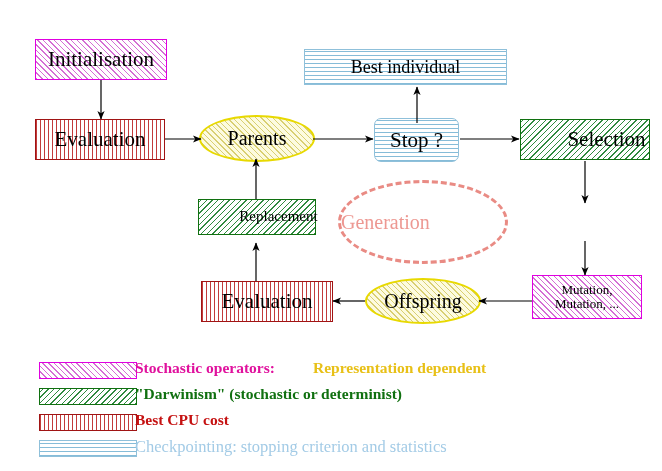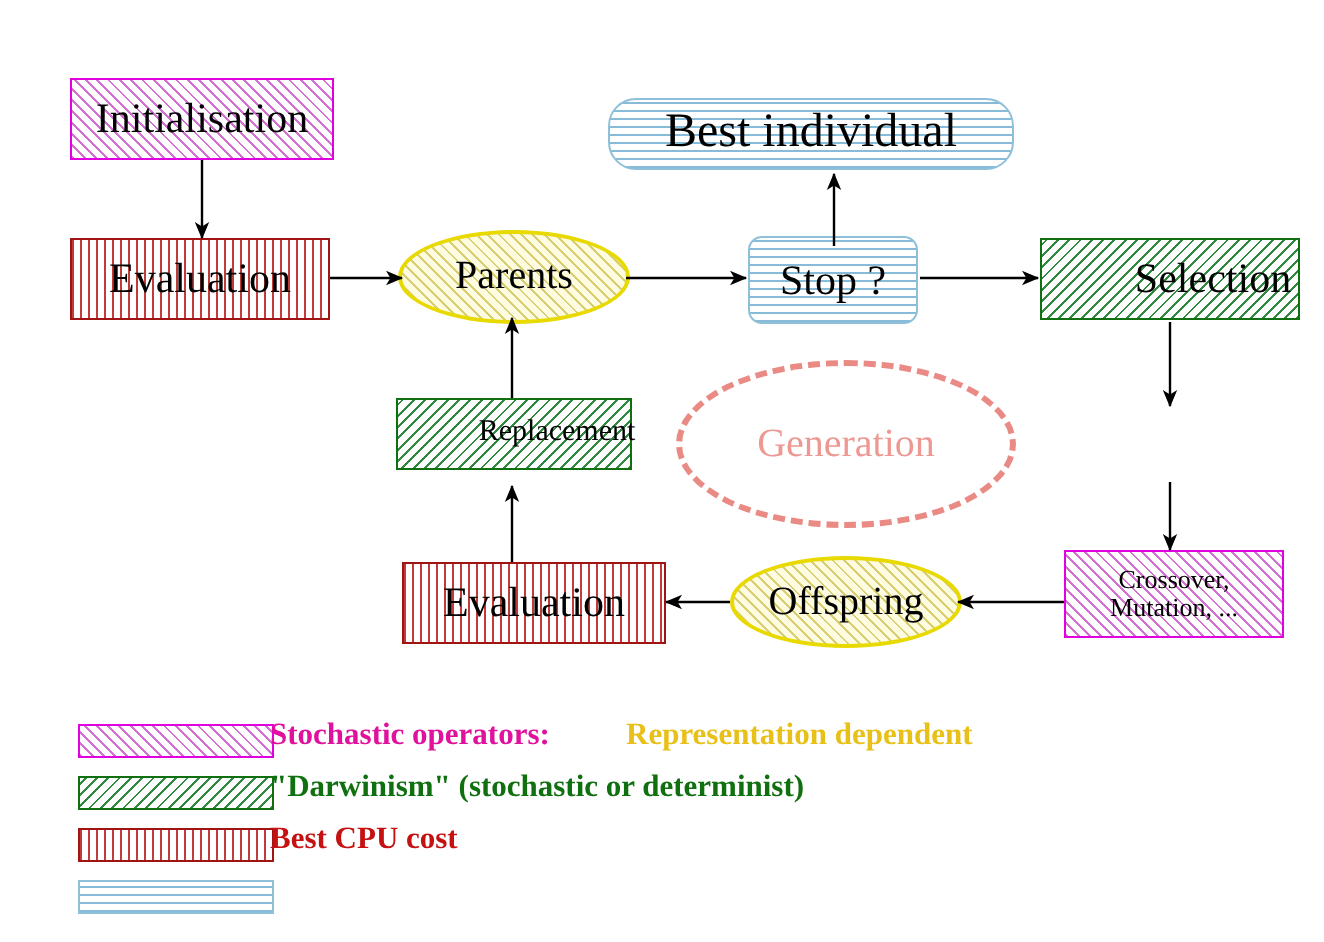--- a/index.html
+++ b/index.html
@@ -44,21 +44,21 @@
     background-image:repeating-linear-gradient(45deg,
        #d9cf72 0px,#d9cf72 1px,rgba(255,255,255,0) 1px,rgba(255,255,255,0) 4px);
     border:2px solid #e8d900;
     border-radius:50%;
   }
   .rounded{border-radius:7px;}
 
   .dashed-ellipse{
     position:absolute;box-sizing:border-box;
     border:3.5px dashed #e98b84;border-radius:50%;
-    display:flex;align-items:center;justify-content:center;
+    display:flex;align-items:center;
     color:#ed9892;background:transparent;
   }
 
   
   #legend{position:absolute;left:0;top:336px;width:662px;height:125px;}
   .leg-row{position:absolute;left:0;width:662px;height:24px;}
   .leg-swatch{position:absolute;left:26px;top:3px;width:98px;height:17px;box-sizing:border-box;}
   .leg-text{position:absolute;left:122px;top:0px;white-space:nowrap;font-size:15.5px;font-weight:bold;}
   .leg-text.thin{font-weight:normal;}
 
@@ -95,35 +95,35 @@
   </div>
 
   <div class="node hatch-red" style="left:22px;top:104px;width:130px;height:41px;font-size:21px;">
     <span>Evaluation</span>
   </div>
 
   <div class="node hatch-yellow-ell" style="left:186px;top:100px;width:116px;height:47px;font-size:20px;">
     <span>Parents</span>
   </div>
 
-  <div class="node hatch-blue" style="left:291px;top:34px;width:203px;height:36px;font-size:24px;border-radius:14px;">
+  <div class="node hatch-blue" style="left:291px;top:34px;width:203px;height:36px;font-size:18px;">
     <span>Best individual</span>
   </div>
 
   <div class="node hatch-blue rounded" style="left:361px;top:103px;width:85px;height:44px;font-size:21px;">
     <span>Stop ?</span>
   </div>
 
   <div class="node hatch-green" style="left:507px;top:104px;width:130px;height:41px;font-size:21px;">
     <span>Selection</span>
   </div>
 
 
   <div class="node hatch-magenta" style="left:519px;top:260px;width:110px;height:44px;font-size:13px;flex-direction:column;justify-content:center;">
-    <span>Crossover,</span>
+    <span>Mutation,</span>
     <span>Mutation, ...</span>
   </div>
 
   <div class="node hatch-yellow-ell" style="left:352px;top:263px;width:116px;height:46px;font-size:20px;">
     <span>Offspring</span>
   </div>
 
   <div class="node hatch-red" style="left:188px;top:266px;width:132px;height:41px;font-size:21px;">
     <span>Evaluation</span>
   </div>
@@ -149,17 +149,18 @@
       <div class="leg-text" style="color:#107010;">"Darwinism" (stochastic or determinist)</div>
     </div>
 
     <div class="leg-row" style="top:60px;">
       <div class="leg-swatch hatch-red"></div>
       <div class="leg-text" style="color:#c51111;">Best CPU cost</div>
     </div>
 
     <div class="leg-row" style="top:86px;">
       <div class="leg-swatch hatch-blue"></div>
+      <div class="leg-text thin" style="color:#a3cbe6;font-size:16.5px;">Checkpointing: stopping criterion and statistics</div>
     </div>
 
   </div>
 
 </div>
 
 </body></html>

